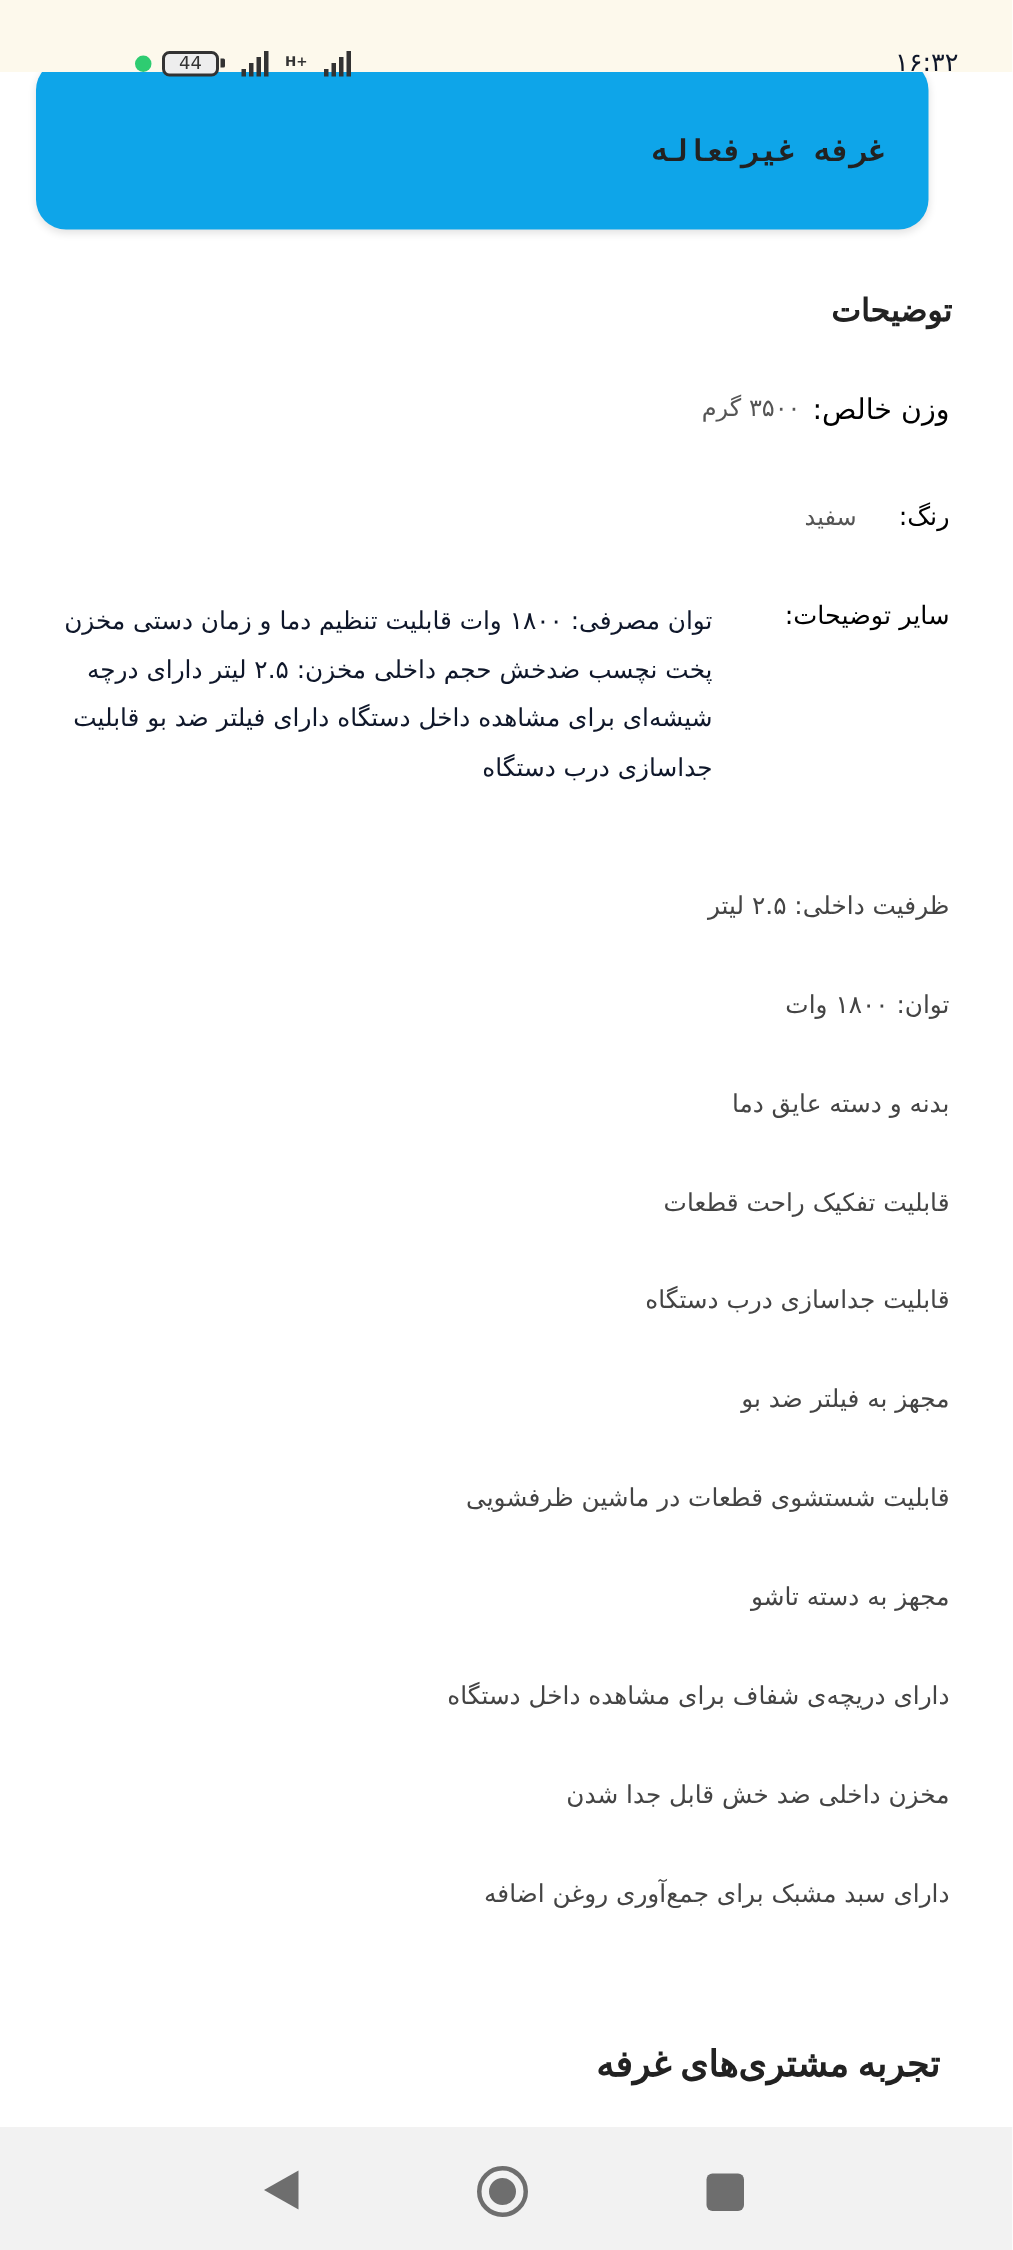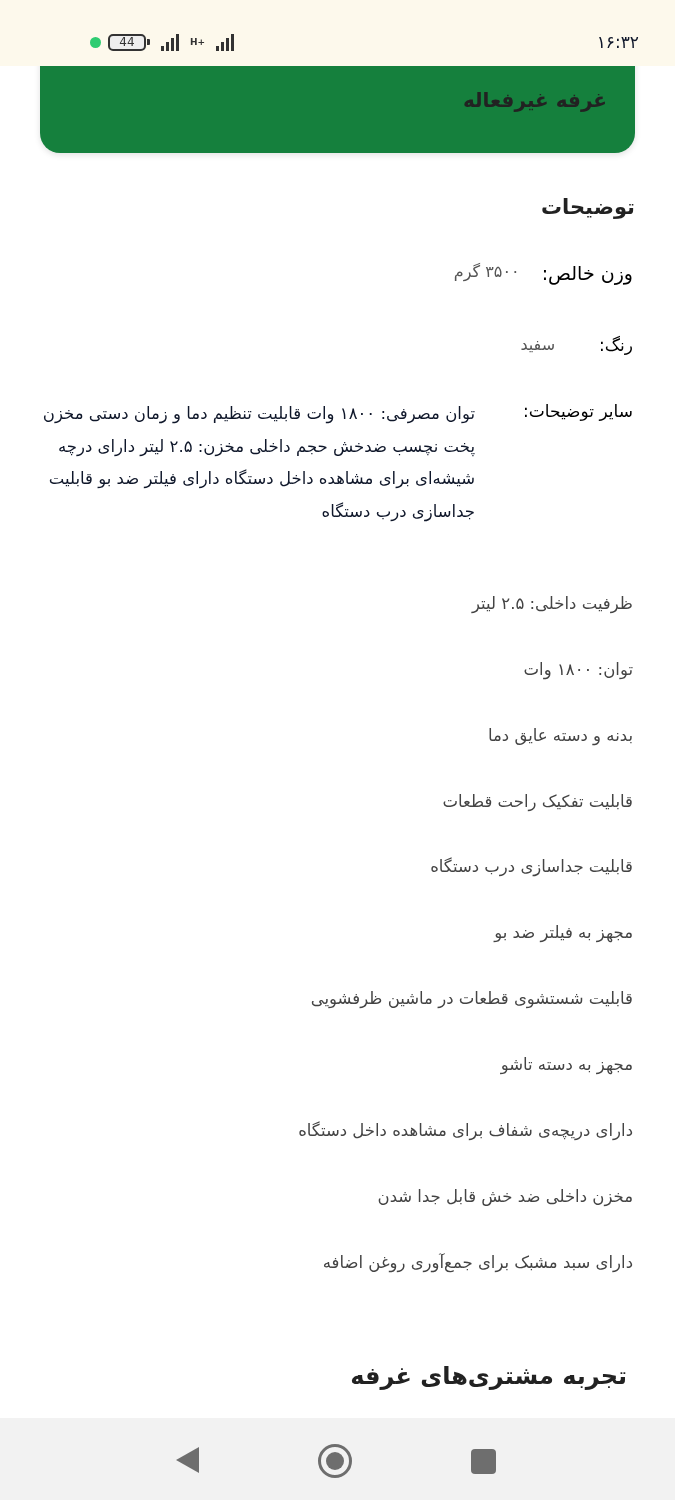--- a/index.html
+++ b/index.html
@@ -1,41 +1,42 @@
 <!DOCTYPE html>
 <html><head>
 <meta charset="utf-8">
 <style>
   * { box-sizing: border-box; margin: 0; padding: 0; }
   html, body { width: 675px; height: 1500px; overflow: hidden; background: #ffffff; }
   body { font-family: "DejaVu Sans", sans-serif; color: #3a3a3a; position: relative; }
 
   .status-bar {
-    position: absolute; top: 0; left: 0; width: 675px; height: 66px;
+    position: absolute; top: 0; left: 0; width: 675px; height: 48px;
     background: #fdf9ec; z-index: 5;
   }
   .status-time { position: absolute; right: 36px; top: 32px; font-size: 17px; color: #0f172a; direction: ltr; }
   .status-icons { position: absolute; left: 90px; top: 33px; display: flex; align-items: center; gap: 7px; direction: ltr; }
   .dot { width: 11px; height: 11px; border-radius: 50%; background: #2ecc71; }
   .battery { display: flex; align-items: center; }
   .battery-body { width: 38px; height: 17px; border: 2px solid #333; border-radius: 5px; font-size: 12px; text-align: center; line-height: 13px; color: #333; background: #eee; }
   .battery-tip { width: 3px; height: 6px; background: #333; margin-left: 1px; border-radius: 0 1px 1px 0; }
   .signal { display: flex; align-items: flex-end; gap: 2px; height: 18px; margin-left: 4px; }
   .signal span { width: 3px; background: #333; display: block; }
   .hplus { font-size: 9px; font-weight: bold; line-height: 9px; color: #333; margin-left: 4px; display: flex; flex-direction: column; }
 
   .card {
-    position: absolute; top: 40px; left: 40px; width: 595px; height: 113px;
-    background: #15803d; border-radius: 20px;
+    position: absolute; top: 40px; left: 24px; width: 595px; height: 113px;
+    background: #0ea5e9; border-radius: 20px;
     box-shadow: 0 2px 6px rgba(0,0,0,0.12);
+    font-family: Liberation Mono, monospace;
   }
   .card-title { position: absolute; right: 28px; top: 48px; font-size: 20px; font-weight: bold; color: #222; direction: rtl; }
 
   .content { position: absolute; top: 0; left: 0; width: 675px; direction: rtl; }
-  .section-title { position: absolute; right: 40px; font-size: 21px; font-weight: bold; color: #222; }
+  .section-title { position: absolute; right: 40px; font-size: 21px; font-weight: bold; color: #222; font-family: Liberation Serif, serif; }
   .row { position: absolute; right: 42px; display: flex; flex-direction: row; align-items: flex-start; direction: rtl; }
   .row-label { font-size: 19px; color: #000000; white-space: nowrap; }
   .row-value { font-size: 16px; color: #555; }
   .item { position: absolute; right: 42px; font-size: 16.5px; color: #444; white-space: nowrap; text-align: right; }
   .other-value { position: absolute; right: 200px; top: 398px; width: 440px; font-size: 16.5px; line-height: 32.5px; color: #0f172a; }
 
   .nav-bar {
     position: absolute; left: 0; top: 1418px; width: 675px; height: 82px; background: #f2f2f2;
     display: flex; align-items: center; justify-content: center; gap: 0;
   }
@@ -74,26 +75,26 @@
 
 <div class="card">
   <div class="card-title">غرفه غیرفعاله</div>
 </div>
 
 <div class="content">
   <div class="section-title" style="top:195px">توضیحات</div>
 
   <div class="row" style="top:262px">
     <span class="row-label">وزن خالص:</span>
-    <span class="row-value" style="margin-right:22px; margin-top:0px">۳۵۰۰ گرم</span>
+    <span class="row-value" style="margin-right:8px; margin-top:0px">۳۵۰۰ گرم</span>
   </div>
 
   <div class="row" style="top:335px">
     <span class="row-label" style="font-size:17px">رنگ:</span>
-    <span class="row-value" style="margin-right:44px">سفید</span>
+    <span class="row-value" style="margin-right:28px">سفید</span>
   </div>
 
   <div class="row" style="top:401px">
     <span class="row-label" style="font-size:17px">سایر توضیحات:</span>
   </div>
   <div class="other-value">توان مصرفی: ۱۸۰۰ وات قابلیت تنظیم دما و زمان دستی مخزن پخت نچسب ضدخش حجم داخلی مخزن: ۲.۵ لیتر دارای درچه شیشه‌ای برای مشاهده داخل دستگاه دارای فیلتر ضد بو قابلیت جداسازی درب دستگاه</div>
 
   <div class="item" style="top:594px">ظرفیت داخلی: ۲.۵ لیتر</div>
   <div class="item" style="top:660px">توان: ۱۸۰۰ وات</div>
   <div class="item" style="top:726px">بدنه و دسته عایق دما</div>

